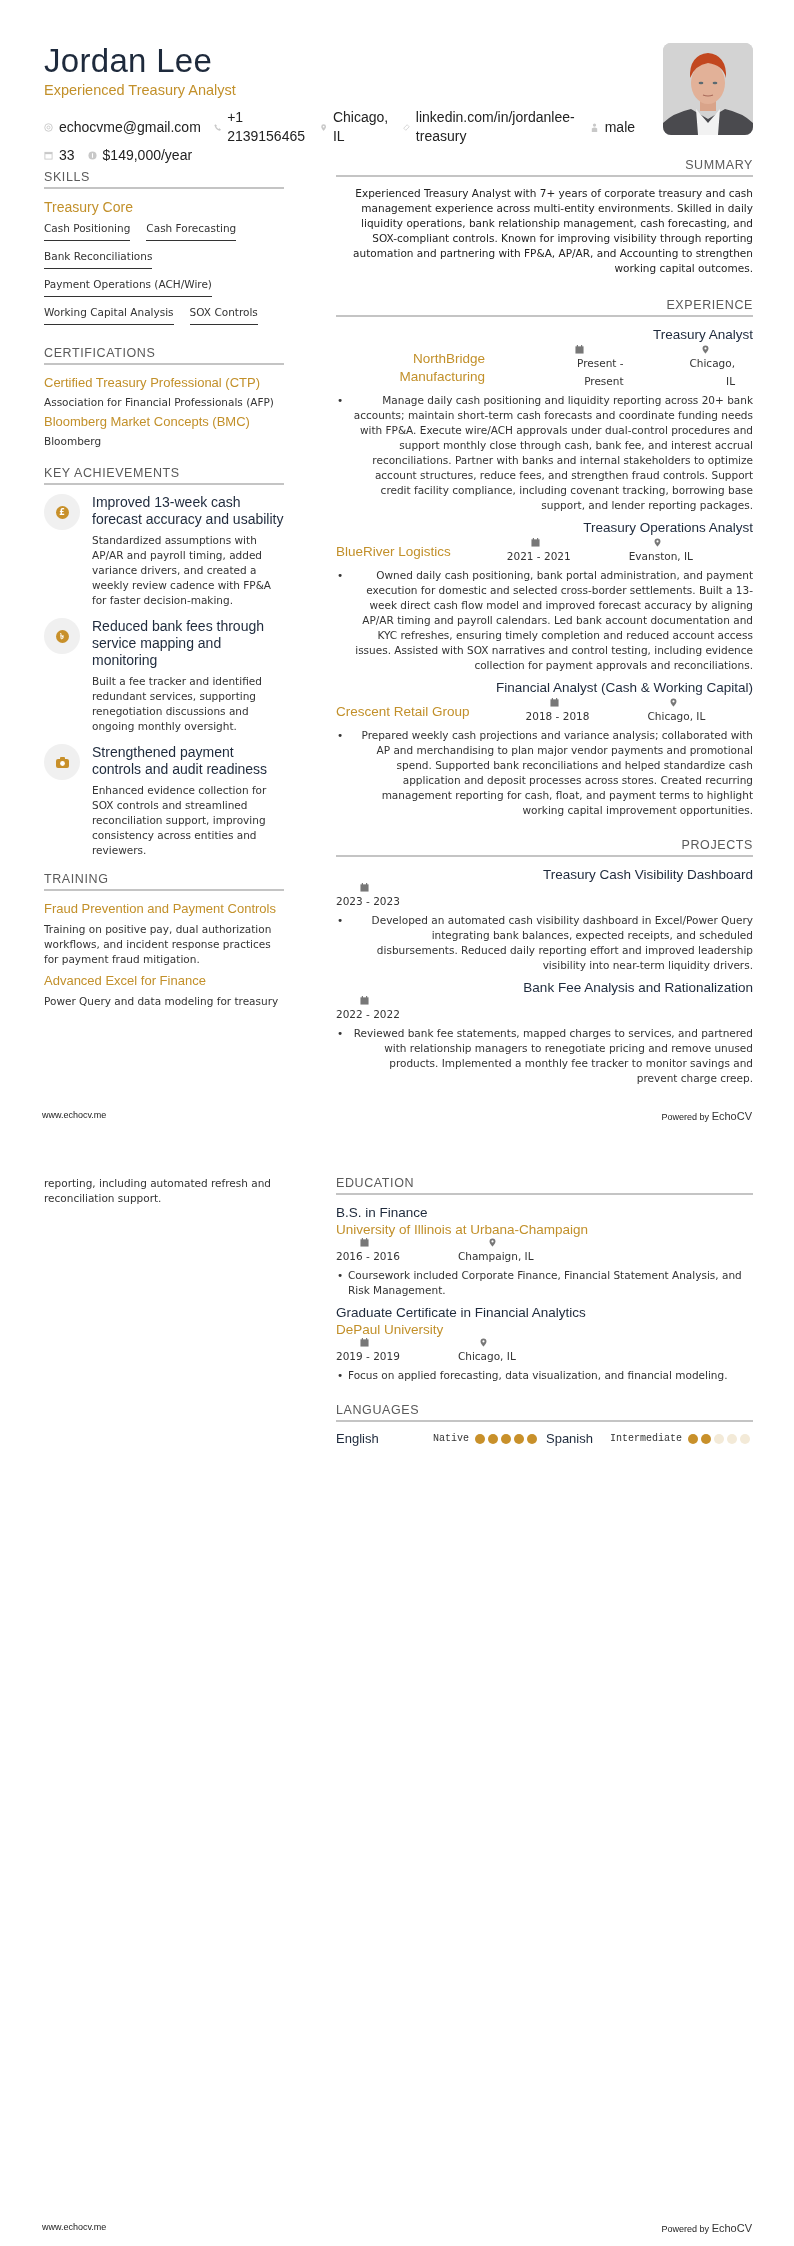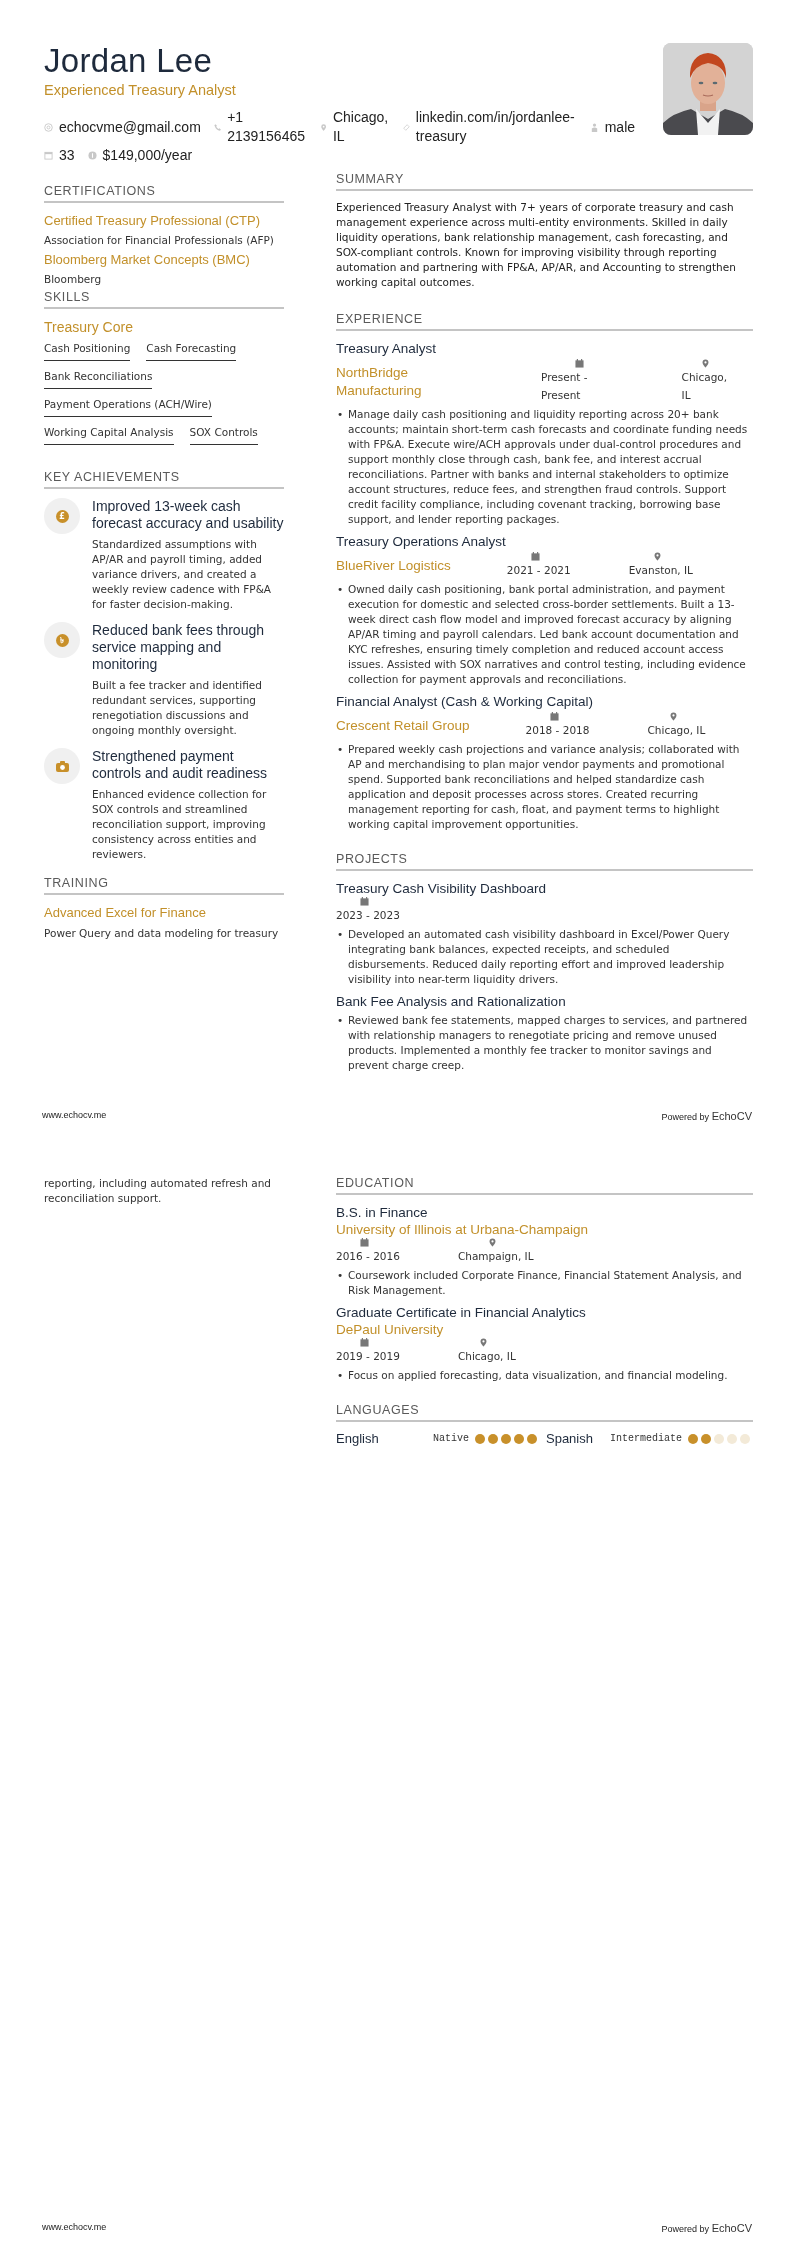--- a/index.html
+++ b/index.html
@@ -137,50 +137,50 @@
       <rect x="37" y="54" width="16" height="14" fill="#d9a48a"></rect>
       <ellipse cx="45" cy="40" rx="17" ry="21" fill="#e2b198"></ellipse>
       <path d="M27 35 Q26 12 45 10 Q64 12 63 35 Q60 22 45 20 Q32 22 27 35 Z" fill="#c2471f"></path>
       <ellipse cx="38" cy="40" rx="2.4" ry="1.2" fill="#5a6a72"></ellipse>
       <ellipse cx="52" cy="40" rx="2.4" ry="1.2" fill="#5a6a72"></ellipse>
       <path d="M40 52 Q45 54 50 52" stroke="#a86a5a" stroke-width="1.2" fill="none"></path>
     </svg>
   </div>
 
   <div class="left" style="top:170px;">
-
-    <section style="margin-top:14px;">
-      <div class="sec-head">CERTIFICATIONS</div>
-      <div>
-        <div class="cert-name">Certified Treasury Professional (CTP)</div>
-        <div class="cert-org">Association for Financial Professionals (AFP)</div>
-      </div>
-      <div>
-        <div class="cert-name">Bloomberg Market Concepts (BMC)</div>
-        <div class="cert-org">Bloomberg</div>
-      </div>
-    </section>
 
     <section>
       <div class="sec-head">SKILLS</div>
       <div class="skills-group">
         <div class="subhead">Treasury Core</div>
         <div class="skill-tags">
           <span class="tag">Cash Positioning</span>
           <span class="tag">Cash Forecasting</span>
           <span class="tag">Bank Reconciliations</span>
           <div style="flex-basis:100%;height:0"></div>
           <span class="tag">Payment Operations (ACH/Wire)</span>
           <div style="flex-basis:100%;height:0"></div>
           <span class="tag">Working Capital Analysis</span>
           <span class="tag">SOX Controls</span>
         </div>
       </div>
     </section>
 
+    <section style="margin-top:14px;">
+      <div class="sec-head">CERTIFICATIONS</div>
+      <div>
+        <div class="cert-name">Certified Treasury Professional (CTP)</div>
+        <div class="cert-org">Association for Financial Professionals (AFP)</div>
+      </div>
+      <div>
+        <div class="cert-name">Bloomberg Market Concepts (BMC)</div>
+        <div class="cert-org">Bloomberg</div>
+      </div>
+    </section>
+
     <section style="margin-top:18px;">
       <div class="sec-head">KEY ACHIEVEMENTS</div>
       <div class="ach">
         <div class="ach-icon">
             <span class="dot">£</span>
           </div>
         <div class="ach-body">
           <div class="ach-title">Improved 13-week cash forecast accuracy and usability</div>
           <div class="ach-desc">Standardized assumptions with AP/AR and payroll timing, added variance drivers, and created a weekly review cadence with FP&amp;A for faster decision-making.</div>
         </div>
@@ -205,27 +205,31 @@
         <div class="ach-body">
           <div class="ach-title">Strengthened payment controls and audit readiness</div>
           <div class="ach-desc">Enhanced evidence collection for SOX controls and streamlined reconciliation support, improving consistency across entities and reviewers.</div>
         </div>
       </div>
     </section>
 
     <section style="margin-top:14px;">
       <div class="sec-head">TRAINING</div>
       <div>
+        <div class="train-name">Fraud Prevention and Payment Controls</div>
+        <div class="train-desc">Training on positive pay, dual authorization workflows, and incident response practices for payment fraud mitigation.</div>
+      </div>
+      <div>
         <div class="train-name">Advanced Excel for Finance</div>
         <div class="train-desc">Power Query and data modeling for treasury</div>
       </div>
     </section>
   </div>
 
-  <div class="right" style="top:172px;">
+  <div class="right" style="top:158px;text-align:right;">
     <section>
       <div class="sec-head">SUMMARY</div>
       <p class="summary">Experienced Treasury Analyst with 7+ years of corporate treasury and cash management experience across multi-entity environments. Skilled in daily liquidity operations, bank relationship management, cash forecasting, and SOX-compliant controls. Known for improving visibility through reporting automation and partnering with FP&amp;A, AP/AR, and Accounting to strengthen working capital outcomes.</p>
     </section>
 
     <section style="margin-top:22px;">
       <div class="sec-head">EXPERIENCE</div>
 
       <div class="job">
         <div class="job-title">Treasury Analyst</div>
@@ -315,20 +319,30 @@
             <span>2023 - 2023</span>
           </span>
         </div>
         <ul class="bullets">
             <li>Developed an automated cash visibility dashboard in Excel/Power Query integrating bank balances, expected receipts, and scheduled disbursements. Reduced daily reporting effort and improved leadership visibility into near-term liquidity drivers.</li>
           </ul>
       </div>
 
       <div class="job">
         <div class="job-title">Bank Fee Analysis and Rationalization</div>
+        <div class="job-meta" style="margin-top:0">
+          <span class="meta-item">
+            <svg viewBox="0 0 10 10">
+                <rect x="0.5" y="1.5" width="9" height="8"></rect>
+                <rect x="2" y="0" width="1.3" height="2.5"></rect>
+                <rect x="6.7" y="0" width="1.3" height="2.5"></rect>
+              </svg>
+            <span>2022 - 2022</span>
+          </span>
+        </div>
         <ul class="bullets">
             <li>Reviewed bank fee statements, mapped charges to services, and partnered with relationship managers to renegotiate pricing and remove unused products. Implemented a monthly fee tracker to monitor savings and prevent charge creep.</li>
           </ul>
       </div>
     </section>
   </div>
 
   <div class="footer" style="top:1110px;">
     <span class="site">www.echocv.me</span>
     <span class="powered"><span>Powered by</span> <span class="brand">EchoCV</span></span>

